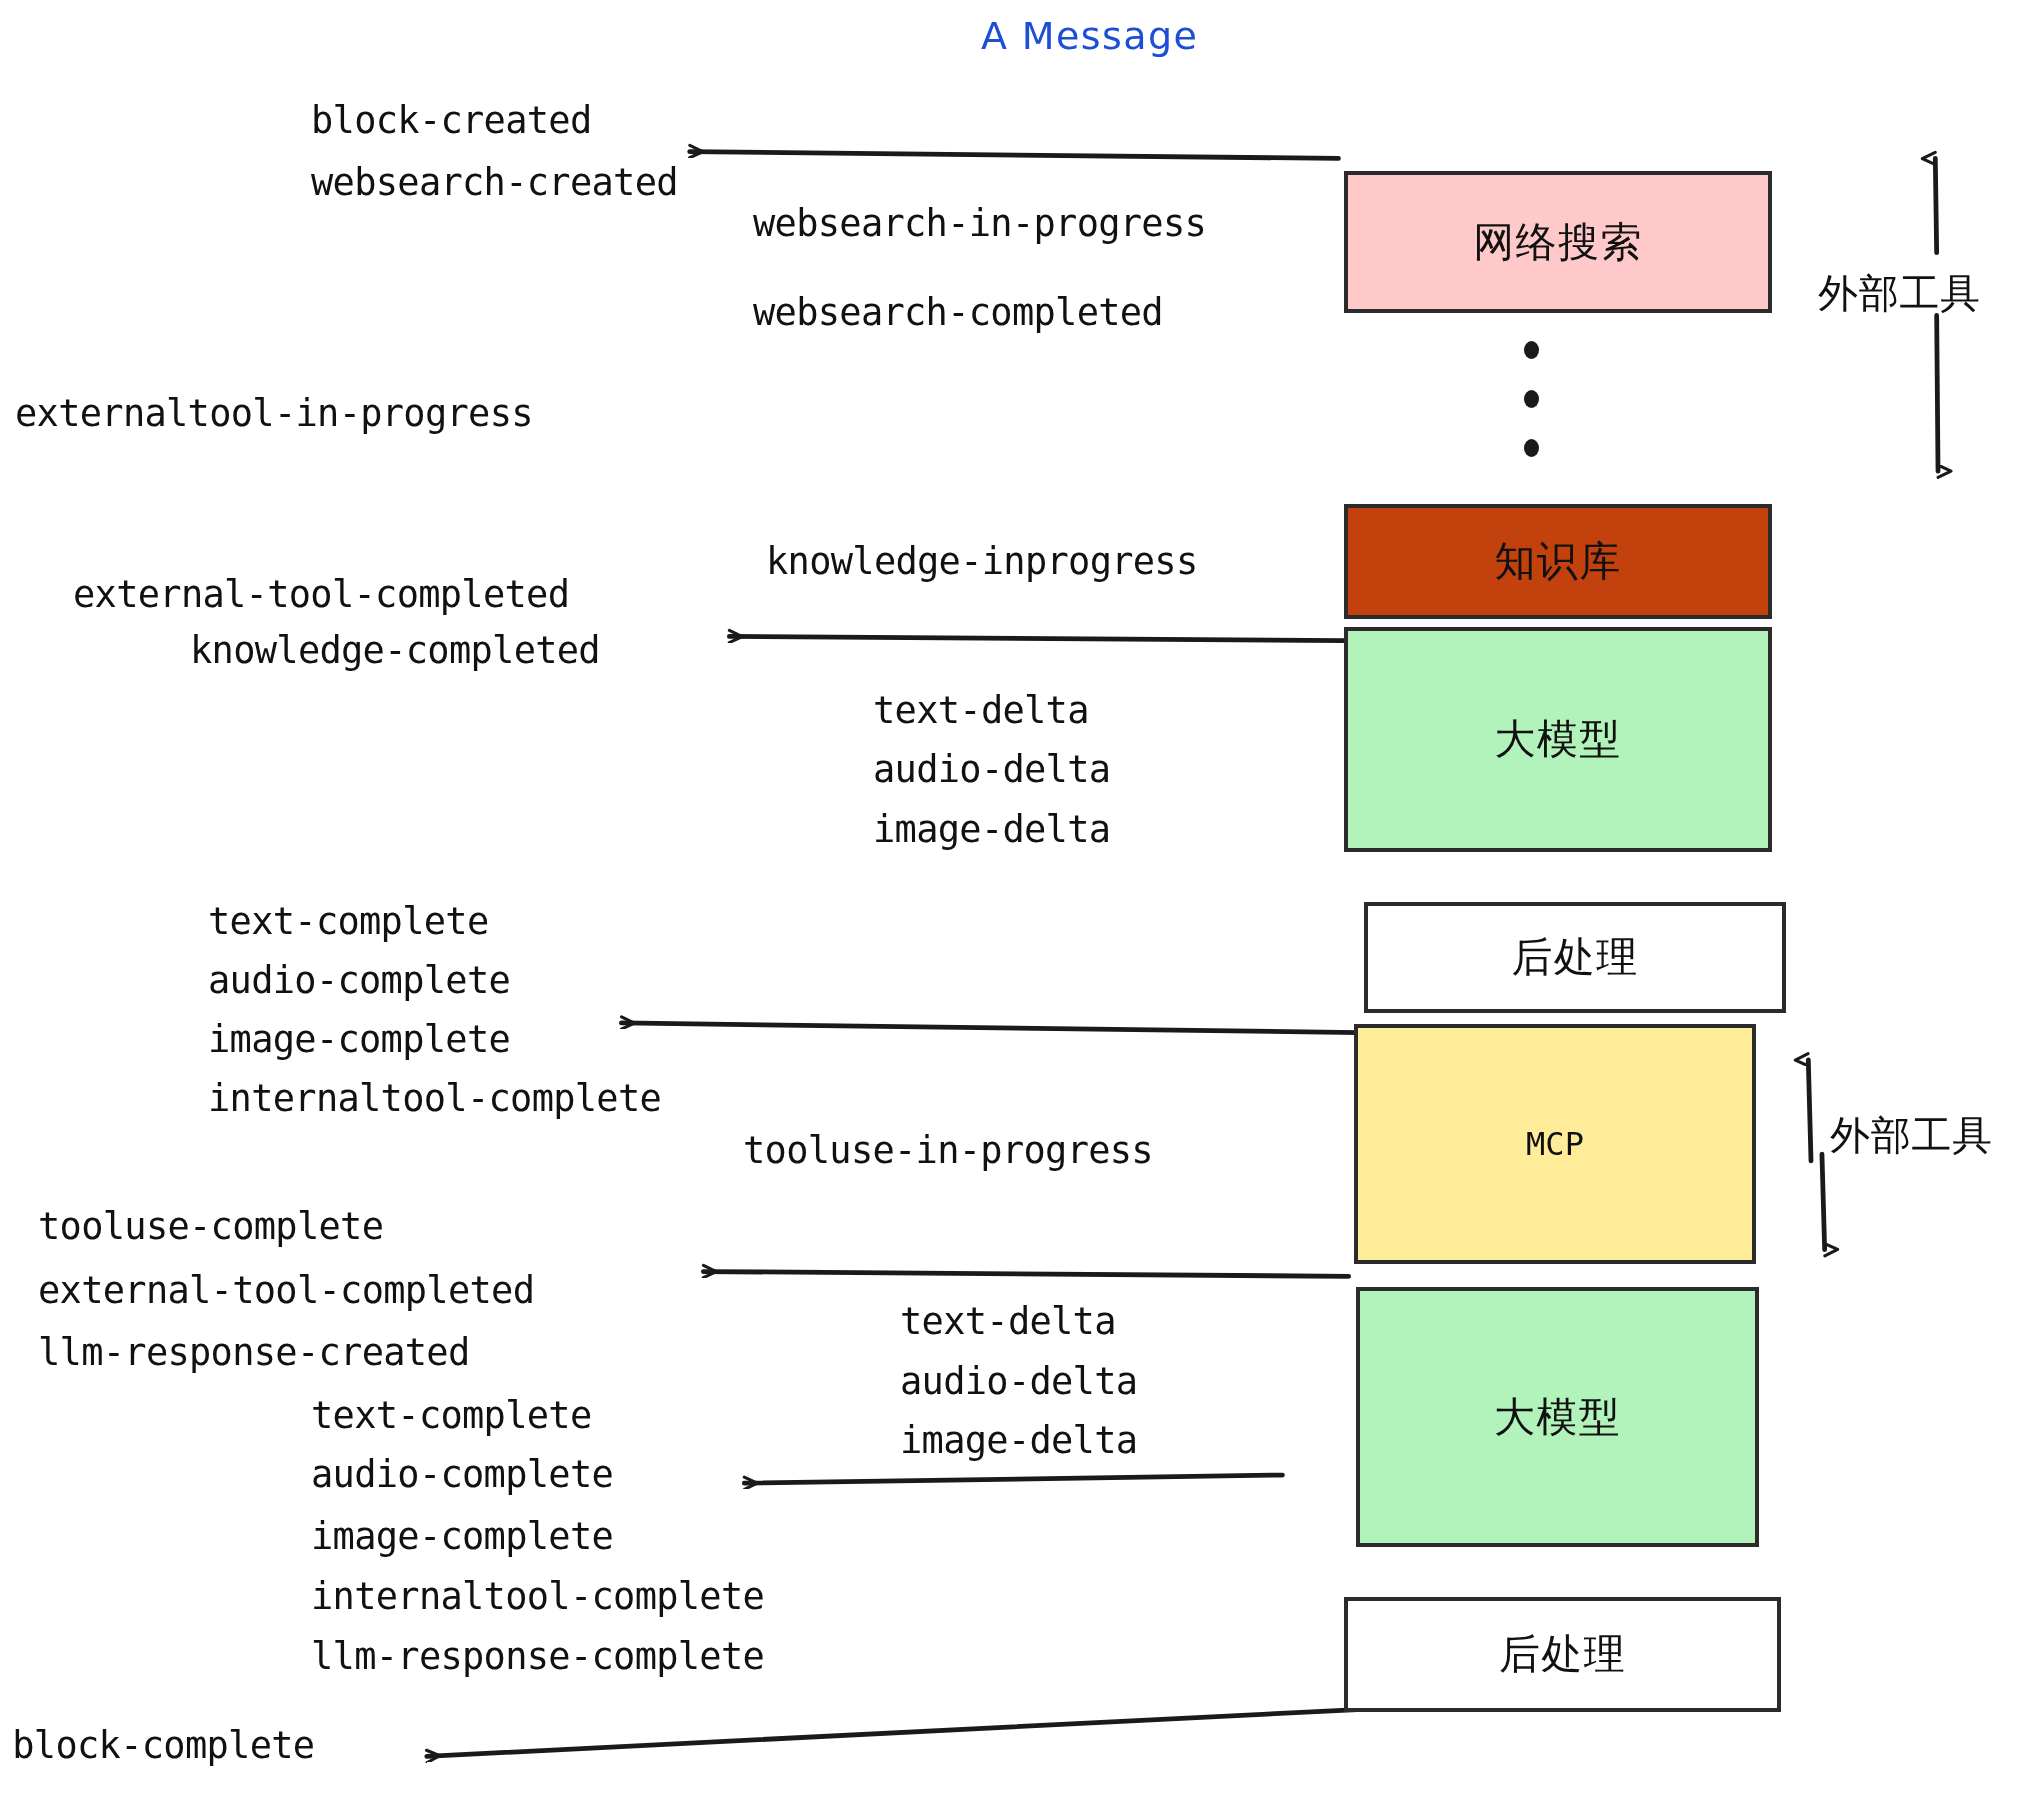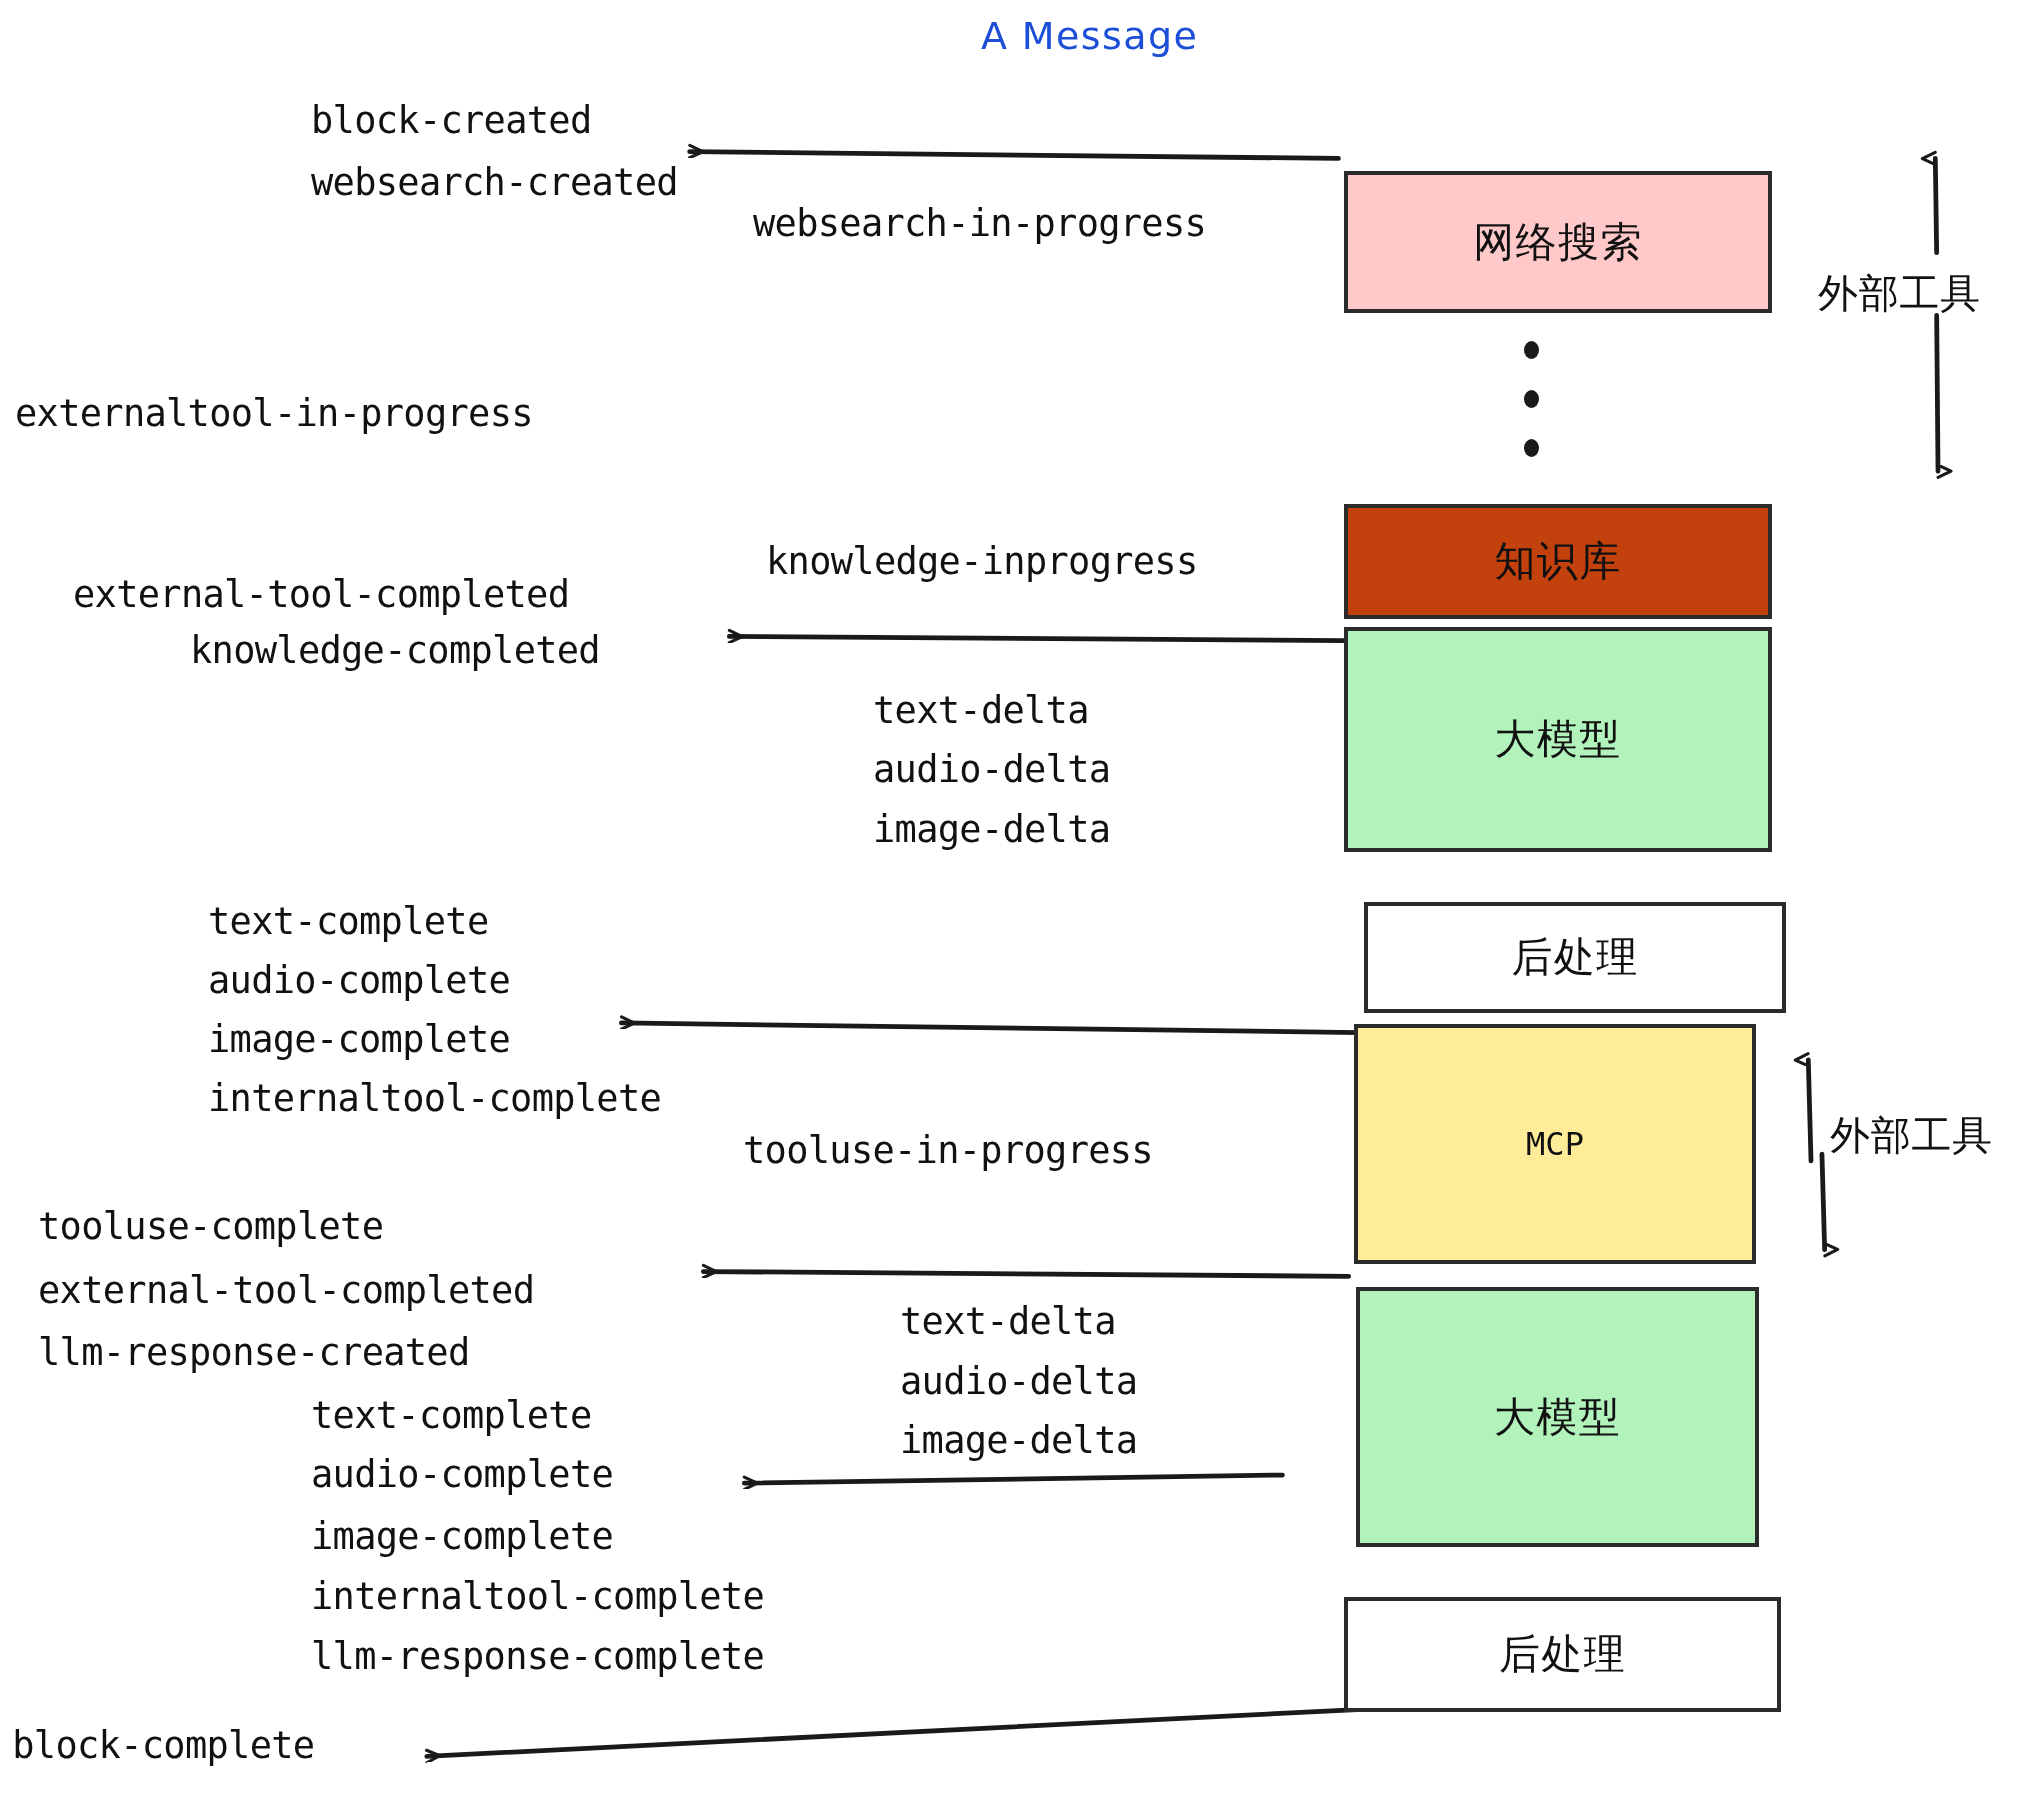--- a/index.html
+++ b/index.html
@@ -163,20 +163,21 @@
   <div class="sidelabel" style="left:1818px; top:266px;">外部工具</div>
 
   <div class="sidelabel" style="left:1830px; top:1108px;">外部工具</div>
 
   <div class="evt" style="left:311px; top:102px;">block-created</div>
 
   <div class="evt" style="left:311px; top:164px;">websearch-created</div>
 
   <div class="evt" style="left:753px; top:205px;text-align:right;">websearch-in-progress</div>
 
+  <div class="evt" style="left:753px; top:294px;">websearch-completed</div>
 
   <div class="evt" style="left:766px; top:543px;">knowledge-inprogress</div>
 
   <div class="evt" style="left:15px; top:395px;">externaltool-in-progress</div>
 
   <div class="evt" style="left:73px; top:576px;">external-tool-completed</div>
 
   <div class="evt" style="left:190px; top:632px;">knowledge-completed</div>
 
   <div class="evt" style="left:873px; top:692px;">text-delta</div>

